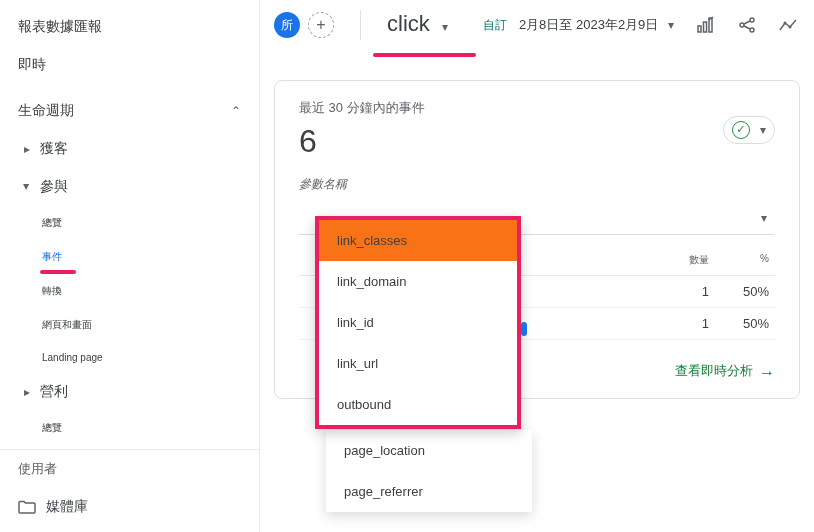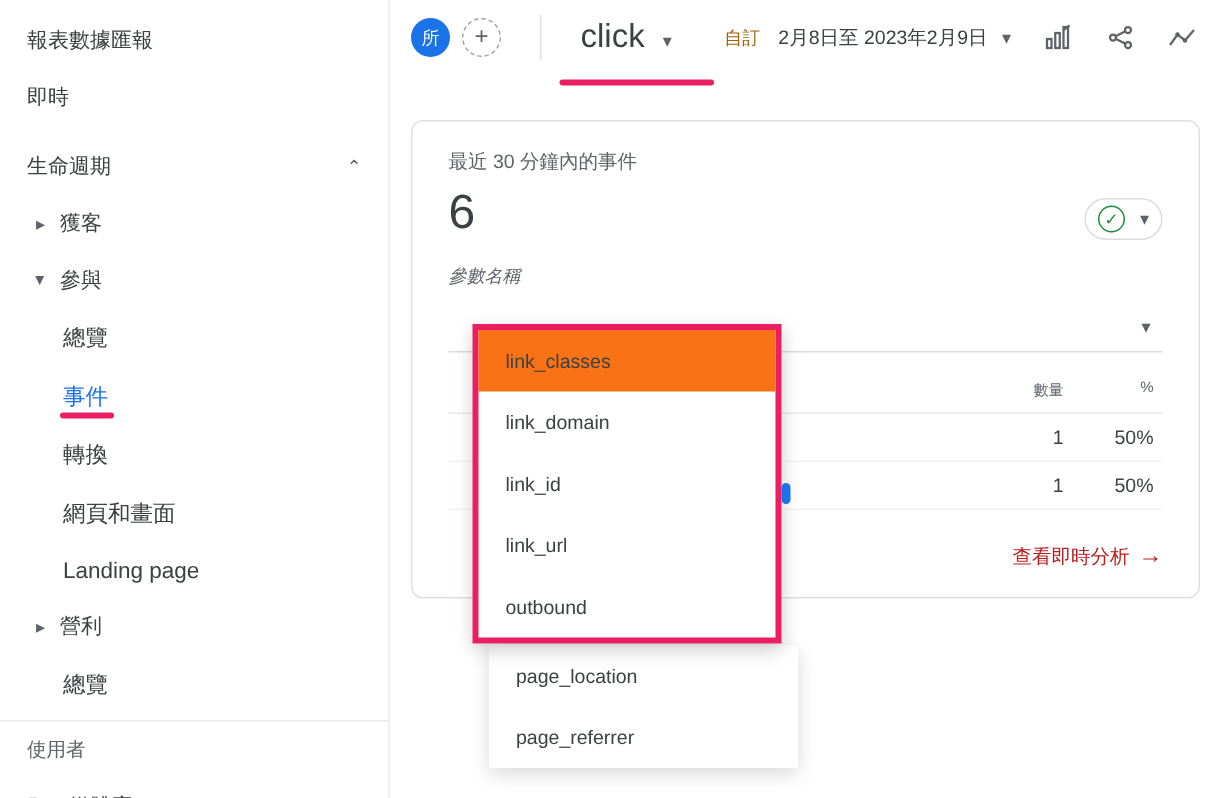--- a/index.html
+++ b/index.html
@@ -1,52 +1,52 @@
 <!DOCTYPE html>
 <html><head>
 <meta charset="utf-8">
 <style>
 * { box-sizing: border-box; margin: 0; padding: 0; }
 body { font-family: "Helvetica Neue", Arial, "PingFang TC", "Microsoft JhengHei", sans-serif; font-size: 13px; color: #3c4043; background: #fff; width: 814px; height: 532px; overflow: hidden; position: relative; }
 .layout { display: flex; height: 100%; }
 .sidebar { width: 260px; background: #fff; border-right: 1px solid #ebebeb; padding-top: 8px; overflow: hidden; }
 .side-item { padding: 10px 18px; font-size: 14px; color: #3c4043; cursor: pointer; display: flex; align-items: center; justify-content: space-between; }
 .side-item.top { font-weight: 400; }
-.side-sub { padding: 10px 18px 10px 42px; font-size: 15px; color: #3c4043; cursor: pointer; }
+.side-sub { padding: 10px 18px 10px 42px; font-size: 10px; color: #3c4043; cursor: pointer; }
 .side-sub.active { color: #1a73e8; position: relative; }
 .side-sub.active::after { content: ""; position: absolute; left: 40px; top: 30px; width: 36px; height: 4px; background: #e91e63; border-radius: 2px; }
 .caret { font-size: 12px; color: #5f6368; }
 .user-section { border-top: 1px solid #ebebeb; margin-top: 4px; padding: 10px 18px; font-size: 13px; color: #5f6368; }
 .library { padding: 10px 18px; display: flex; align-items: center; gap: 10px; font-size: 14px; cursor: pointer; }
 .main { flex: 1; background: #fff; position: relative; }
 .topbar { display: flex; align-items: center; gap: 8px; padding: 10px 14px; }
 .tag-circle { width: 26px; height: 26px; border-radius: 50%; background: #1a73e8; color: #fff; font-size: 12px; display: flex; align-items: center; justify-content: center; }
 .plus-circle { width: 26px; height: 26px; border-radius: 50%; border: 1px dashed #9aa0a6; color: #5f6368; display: flex; align-items: center; justify-content: center; font-size: 16px; cursor: pointer; }
 .divider-v { width: 1px; height: 30px; background: #e0e0e0; margin: 0 18px; }
 .event-title { font-size: 22px; color: #3c4043; position: relative; padding-bottom: 2px; }
 .event-title::after { content: ""; position: absolute; left: -14px; right: -28px; bottom: -18px; height: 4px; background: #e91e63; border-radius: 2px; }
 .dd-small { color: #5f6368; font-size: 12px; margin-left: 6px; }
 .spacer { flex: 1; }
-.date-label { font-size: 12px; color: #a16207; margin-right: 4px; }
+.date-label { font-size: 12px; color: #0f766e; margin-right: 4px; }
 .date-val { font-size: 13px; color: #3c4043; }
 .tool-icon { width: 22px; height: 22px; display: flex; align-items: center; justify-content: center; color: #5f6368; cursor: pointer; margin-left: 12px; }
 .card { margin: 30px 14px 0 14px; border: 1px solid #e0e0e0; border-radius: 8px; padding: 18px 24px; position: relative; background: #fff; }
-.card-head { display: flex; justify-content: space-between; align-items: flex-end; }
+.card-head { display: flex; justify-content: space-between; align-items: center; }
 .metric-label { font-size: 13px; color: #5f6368; margin-bottom: 6px; }
 .metric-value { font-size: 32px; color: #3c4043; }
 .badge-dd { display: flex; align-items: center; gap: 4px; border: 1px solid #dadce0; border-radius: 16px; padding: 4px 8px; cursor: pointer; }
 .check-circ { width: 18px; height: 18px; border-radius: 50%; border: 1.5px solid #1e8e3e; color: #1e8e3e; display: flex; align-items: center; justify-content: center; font-size: 11px; }
 .param-label { font-size: 12px; color: #5f6368; margin-top: 16px; font-style: italic; }
 .select-row { margin-top: 8px; height: 34px; border-bottom: 1px solid #dadce0; display: flex; justify-content: flex-end; align-items: center; padding-right: 8px; cursor: pointer; }
 .data-head { display: flex; margin-top: 18px; font-size: 10px; color: #5f6368; padding: 0 6px 8px 0; border-bottom: 1px solid #e8e8e8; }
 .data-row { display: flex; padding: 8px 6px 8px 0; font-size: 13px; border-bottom: 1px solid #f1f1f1; }
 .col-name { flex: 1; }
 .col-qty { width: 80px; text-align: right; }
 .col-pct { width: 60px; text-align: right; }
-.realtime-link { color: #b91c1c; font-size: 13px; text-align: right; margin-top: 22px; cursor: pointer; display: flex; justify-content: flex-end; align-items: center; gap: 6px; }
+.realtime-link { color: #15803d; font-size: 13px; text-align: right; margin-top: 22px; cursor: pointer; display: flex; justify-content: flex-end; align-items: center; gap: 6px; }
 .dropdown { position: absolute; left: 315px; top: 216px; width: 206px; background: #fff; border: 4px solid #e91e63; box-shadow: 0 4px 12px rgba(0,0,0,0.2); z-index: 20; }
 .dd-item { padding: 13px 18px; font-size: 13px; color: #3c4043; cursor: pointer; }
 .dd-item.hl { background: #f97316; }
 .dd-below { position: absolute; left: 326px; top: 430px; width: 206px; background: #fff; box-shadow: 0 4px 12px rgba(0,0,0,0.15); z-index: 15; }
 .scroll-hint { position: absolute; left: 521px; top: 322px; width: 6px; height: 14px; background: #1a73e8; border-radius: 3px; z-index: 22; }
 .arrow-right { font-size: 16px; }
 svg { display: block; }
 </style>
 </head>
 <body>

